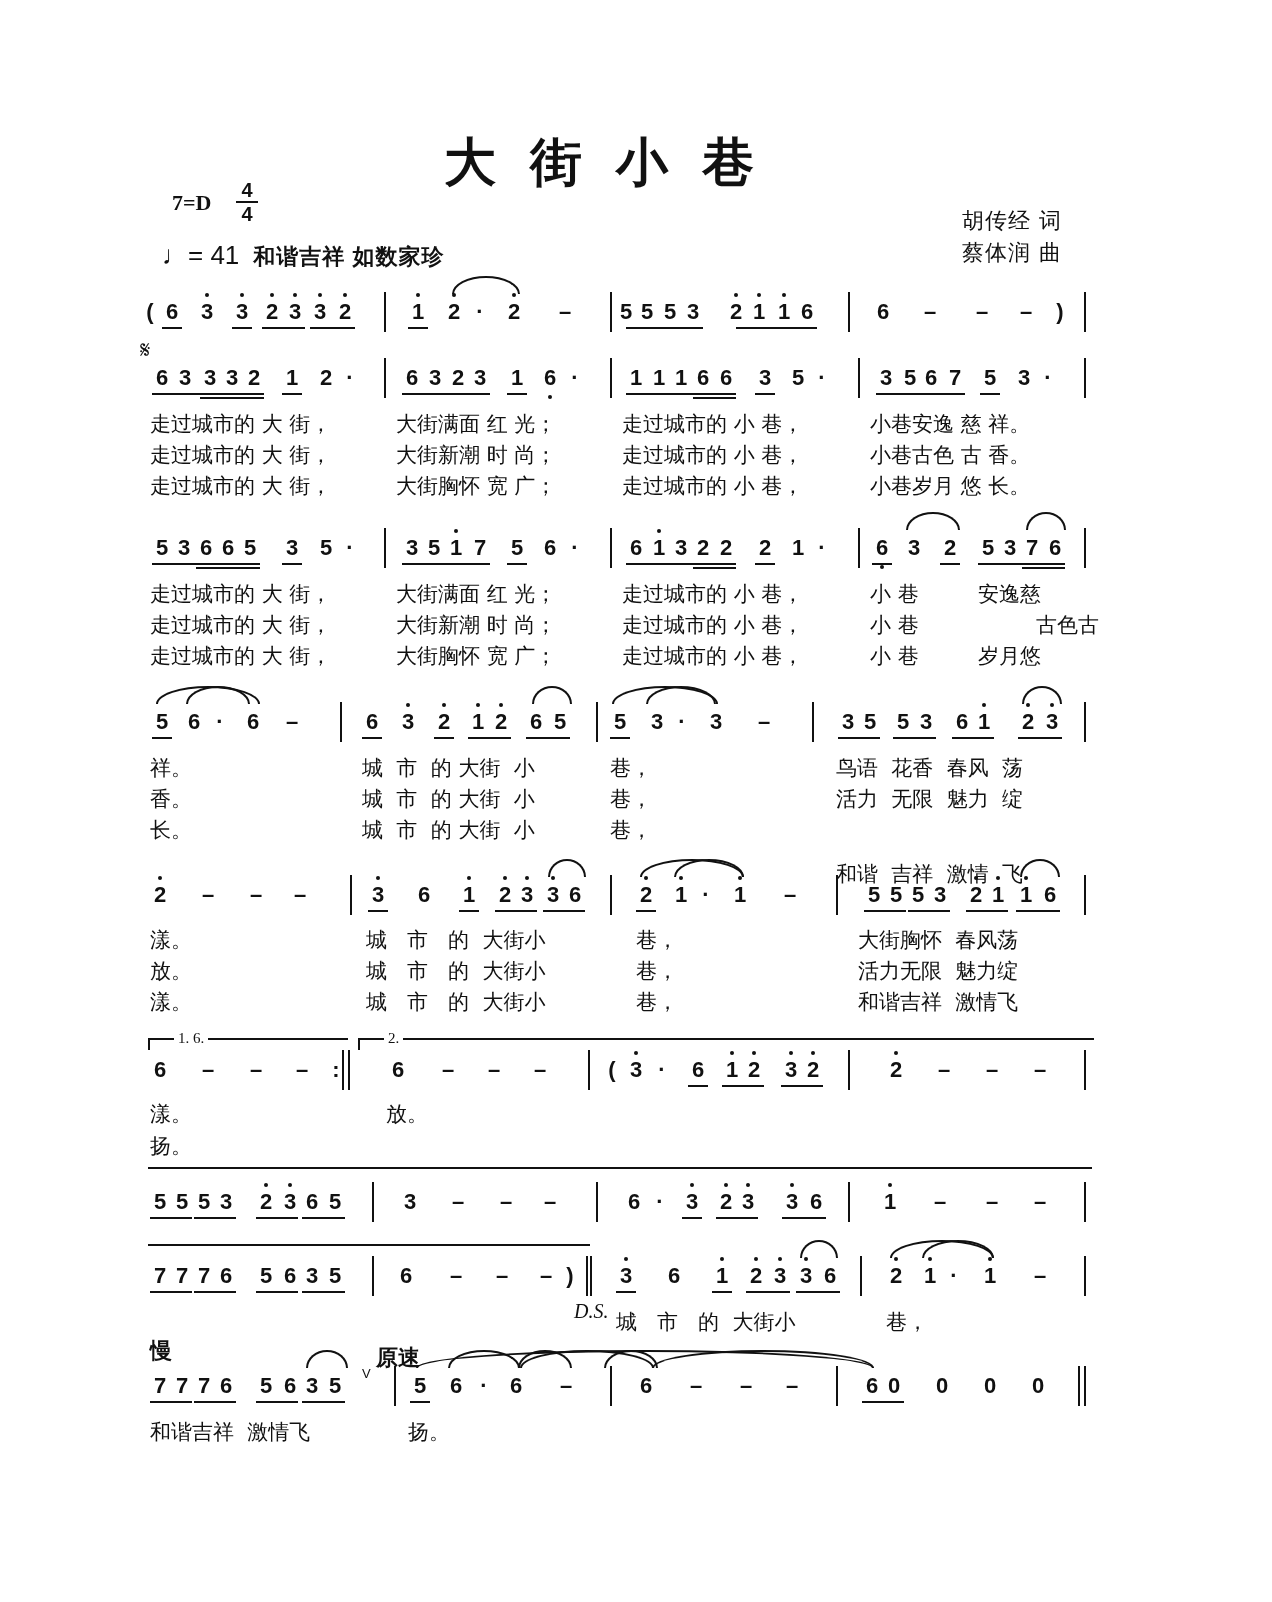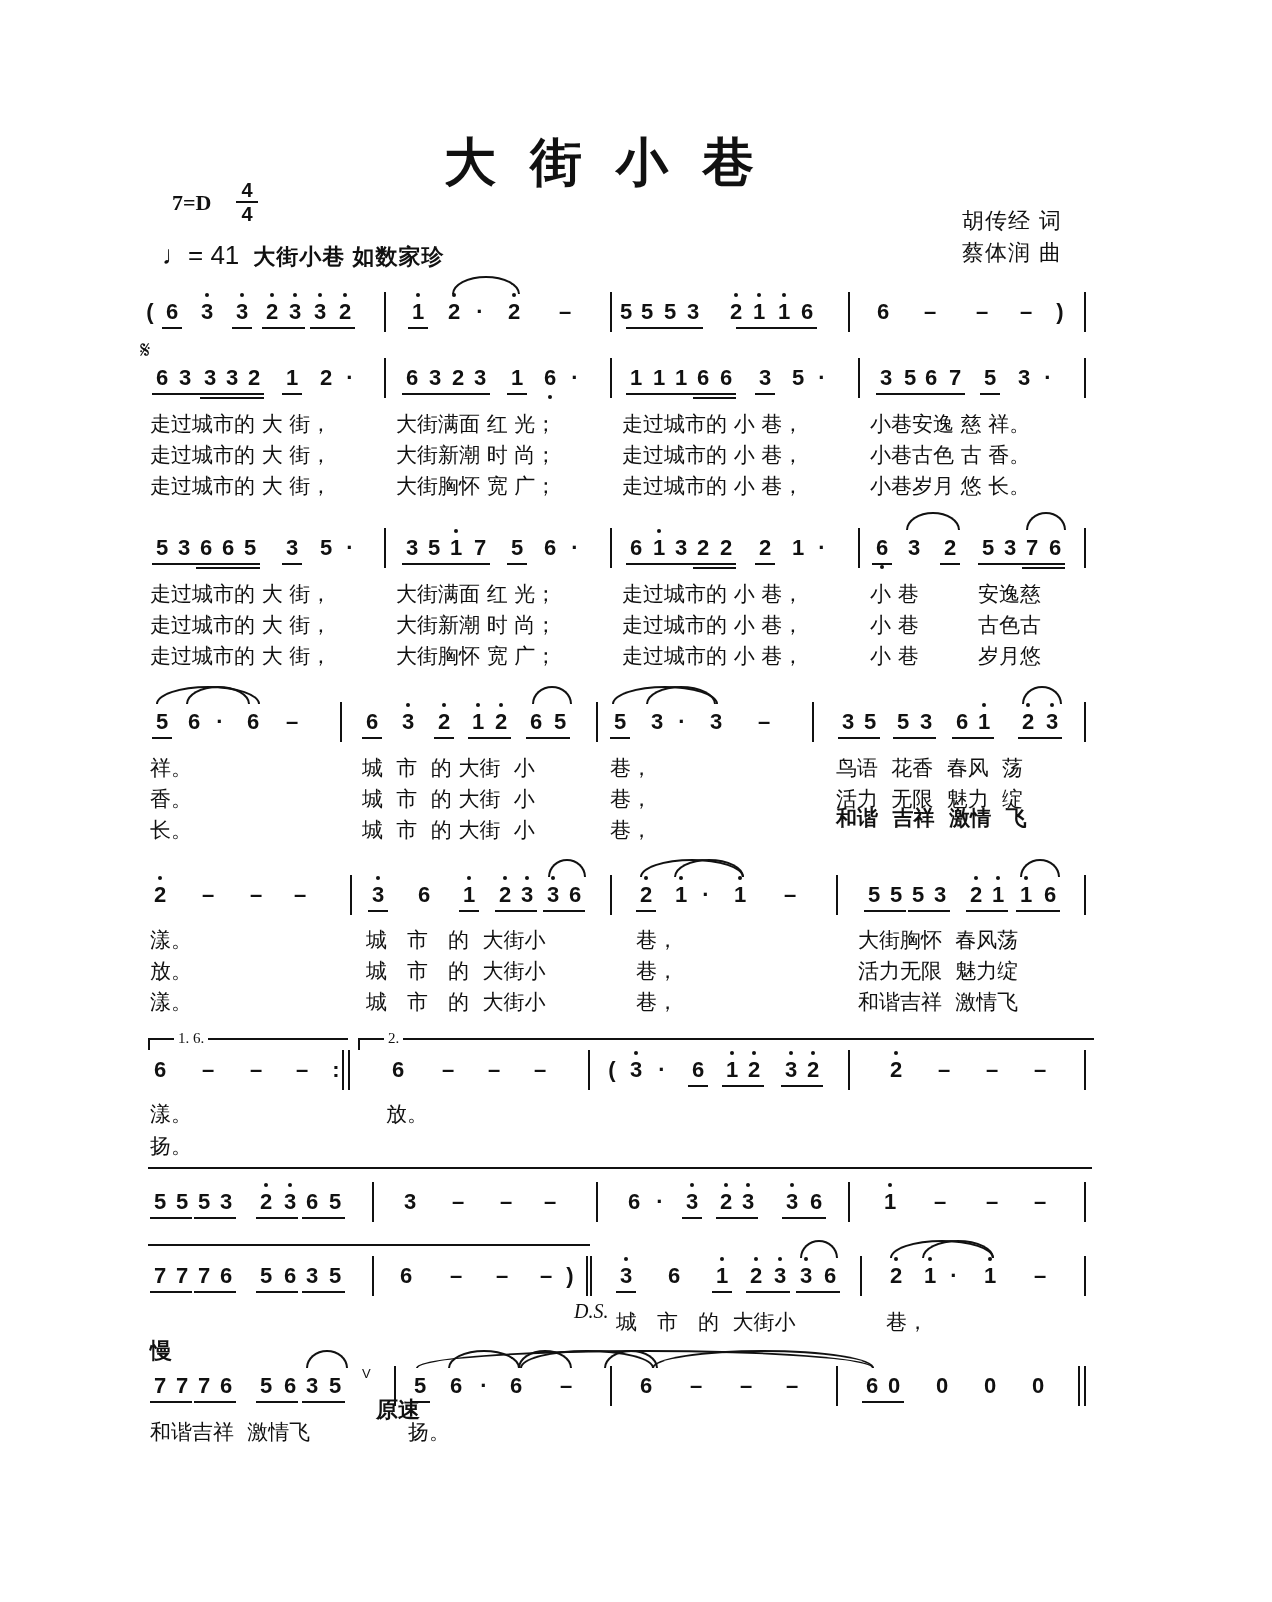--- a/index.html
+++ b/index.html
@@ -27,29 +27,29 @@
 <body>
 
 <div class="title">大街小巷</div>
 <div class="key">7=D</div>
 <div class="timesig">
   <div>4</div>
   <div class="bar"></div>
   <div>4</div>
 </div>
 <div class="tempo">
-  <span>♩</span><span>= 41</span><span class="mood">大街小巷  如数家珍</span>
+  <span>♩</span><span>= 41</span><span class="mood">和谐吉祥  如数家珍</span>
 </div>
 <div class="credit" style="top:206px">胡传经  词</div>
 <div class="credit" style="top:238px">蔡体润  曲</div>
 
 <div class="txt" style="left:140px;top:336px;font-size:24px;font-weight:normal">𝄋</div>
 <div class="txt" style="left:574px;top:1300px;font-size:20px;font-weight:normal;font-style:italic;font-family:'Liberation Serif',serif">D.S.</div>
 <div class="txt" style="left:150px;top:1336px;font-weight:bold;font-family:'DejaVu Sans',sans-serif">慢</div>
-<div class="txt" style="left:376px;top:1395px;font-weight:bold;font-family:Liberation Sans, sans-serif">原速</div>
+<div class="txt" style="left:376px;top:1343px;font-weight:bold;font-family:Liberation Sans, sans-serif">原速</div>
 <div class="txt" style="left:362px;top:1366px;font-size:13px;font-weight:normal">V</div>
 
 <div class="volta" style="left:148px;top:1038px;width:198px"></div>
 <div class="voltalabel" style="left:174px;top:1030px;background:#fff;padding:0 4px">1. 6.</div>
 <div class="volta" style="left:358px;top:1038px;width:734px"></div>
 <div class="voltalabel" style="left:384px;top:1030px;background:#fff;padding:0 4px">2.</div>
 <div class="hline" style="left:148px;top:1167px;width:944px"></div>
 <div class="hline" style="left:148px;top:1244px;width:442px"></div>
 
 <div id="score">
@@ -430,38 +430,38 @@
     <div class="lyr" style="left: 870px; top: 472px;">小巷岁月 悠 长。</div>
     <div class="lyr" style="left: 150px; top: 580px;">走过城市的 大 街，</div>
     <div class="lyr" style="left: 396px; top: 580px;">大街满面 红 光；</div>
     <div class="lyr" style="left: 622px; top: 580px;">走过城市的 小 巷，</div>
     <div class="lyr" style="left: 870px; top: 580px;">小 巷</div>
     <div class="lyr" style="left: 978px; top: 580px;">安逸慈</div>
     <div class="lyr" style="left: 150px; top: 611px;">走过城市的 大 街，</div>
     <div class="lyr" style="left: 396px; top: 611px;">大街新潮 时 尚；</div>
     <div class="lyr" style="left: 622px; top: 611px;">走过城市的 小 巷，</div>
     <div class="lyr" style="left: 870px; top: 611px;">小 巷</div>
-    <div class="lyr" style="left: 978px; top: 611px;">古色古</div>
+    <div class="lyr" style="left: 1036px; top: 611px;">古色古</div>
     <div class="lyr" style="left: 150px; top: 642px;">走过城市的 大 街，</div>
     <div class="lyr" style="left: 396px; top: 642px;">大街胸怀 宽 广；</div>
     <div class="lyr" style="left: 622px; top: 642px;">走过城市的 小 巷，</div>
     <div class="lyr" style="left: 870px; top: 642px;">小 巷</div>
     <div class="lyr" style="left: 978px; top: 642px;">岁月悠</div>
     <div class="lyr" style="left: 150px; top: 754px;">祥。</div>
     <div class="lyr" style="left: 362px; top: 754px;">城  市  的 大街  小</div>
     <div class="lyr" style="left: 610px; top: 754px;">巷，</div>
     <div class="lyr" style="left: 836px; top: 754px;">鸟语  花香  春风  荡</div>
     <div class="lyr" style="left: 150px; top: 785px;">香。</div>
     <div class="lyr" style="left: 362px; top: 785px;">城  市  的 大街  小</div>
     <div class="lyr" style="left: 610px; top: 785px;">巷，</div>
     <div class="lyr" style="left: 836px; top: 785px;">活力  无限  魅力  绽</div>
     <div class="lyr" style="left: 150px; top: 816px;">长。</div>
     <div class="lyr" style="left: 362px; top: 816px;">城  市  的 大街  小</div>
     <div class="lyr" style="left: 610px; top: 816px;">巷，</div>
-    <div class="lyr" style="left: 836px; top: 804px; font-weight: bold;">和谐  吉祥  激情  飞</div>
+    <div class="lyr" style="left: 836px; top: 860px;">和谐  吉祥  激情  飞</div>
     <div class="lyr" style="left: 150px; top: 926px;">漾。</div>
     <div class="lyr" style="left: 366px; top: 926px;">城   市   的  大街小</div>
     <div class="lyr" style="left: 636px; top: 926px;">巷，</div>
     <div class="lyr" style="left: 858px; top: 926px;">大街胸怀  春风荡</div>
     <div class="lyr" style="left: 150px; top: 957px;">放。</div>
     <div class="lyr" style="left: 366px; top: 957px;">城   市   的  大街小</div>
     <div class="lyr" style="left: 636px; top: 957px;">巷，</div>
     <div class="lyr" style="left: 858px; top: 957px;">活力无限  魅力绽</div>
     <div class="lyr" style="left: 150px; top: 988px;">漾。</div>
     <div class="lyr" style="left: 366px; top: 988px;">城   市   的  大街小</div>

